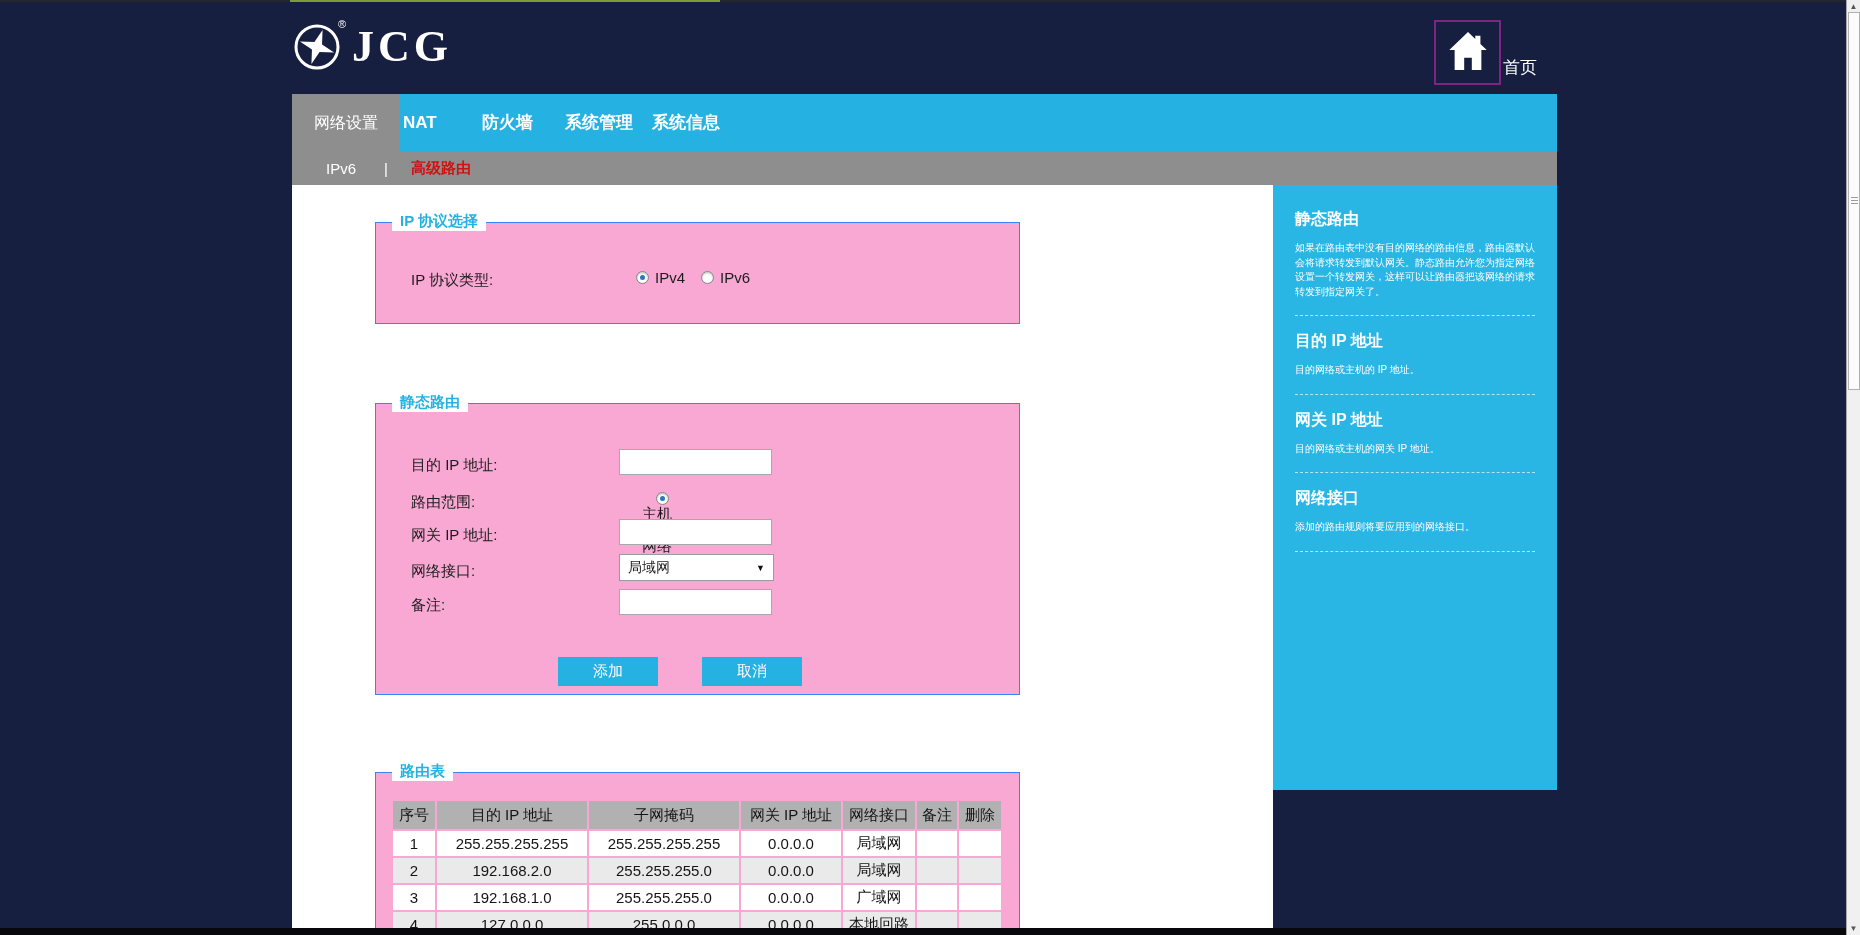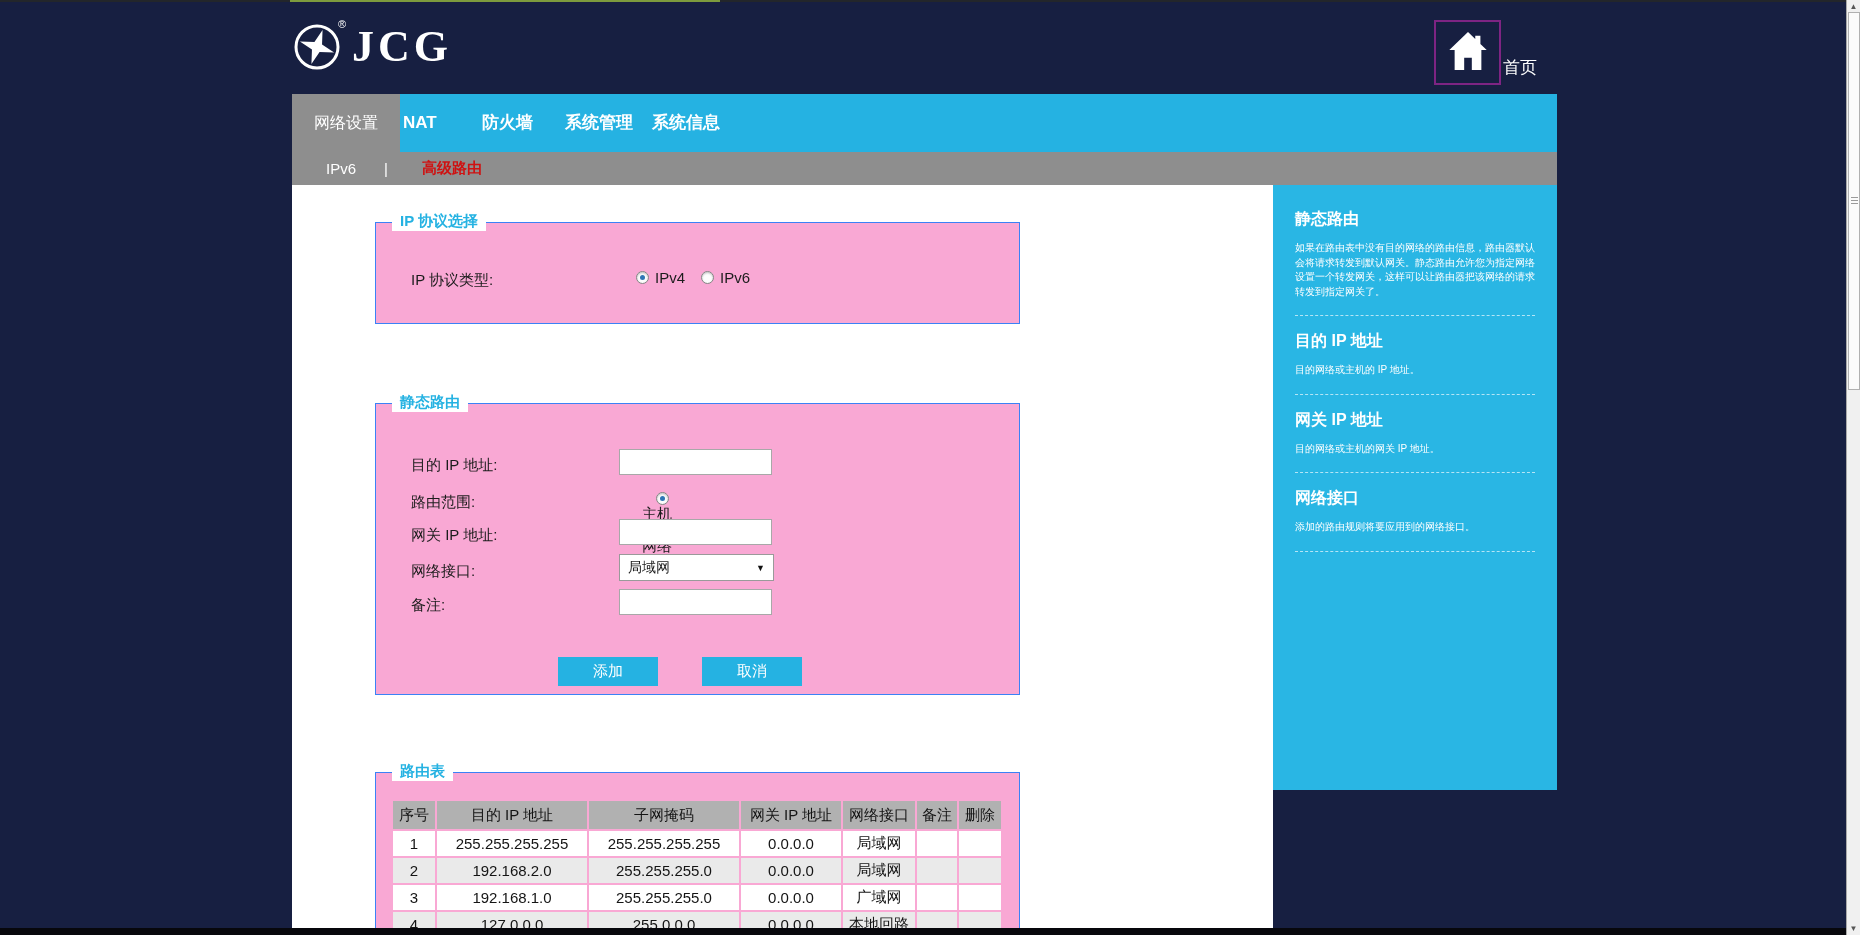--- a/index.html
+++ b/index.html
@@ -34,21 +34,21 @@
   .tab-active{position:absolute; left:0; top:0; width:108px; height:65px; background:var(--subnav_gray);
     color:#fff; font-size:16px; text-align:center; line-height:58px; cursor:pointer; z-index:2;}
   .tab-nat{left:111px;} .tab-fw{left:190px;} .tab-sysm{left:273px;} .tab-sysi{left:360px;}
 
   
   .subnav{position:absolute; left:292px; top:152px; width:1265px; height:33px; background:var(--subnav_gray);
     display:flex; align-items:center; color:#fff; font-size:15px;}
   .subnav .item{cursor:pointer;}
   .subnav .i1{margin-left:34px;}
   .subnav .sep{margin-left:28px; color:#fff;}
-  .subnav .i2{margin-left:34px; color:var(--active_red); font-weight:bold;}
+  .subnav .i2{margin-left:23px; color:var(--active_red); font-weight:bold;}
 
   
   .main{position:absolute; left:292px; top:185px; width:981px; height:745px; background:#fff; overflow:hidden;}
 
   .fs{position:absolute; border:1px solid #3b82f6; background:#f9a8d4;}
   .fs .legend{position:absolute; top:-11px; left:16px; background:#fff; padding:0 8px;
     color:var(--accent); font-weight:bold; font-size:15px; white-space:nowrap;}
   .fs1{left:83px; top:37px; width:645px; height:102px;}
   .fs2{left:83px; top:218px; width:645px; height:292px;}
   .fs3{left:83px; top:587px; width:645px; height:356px;}

